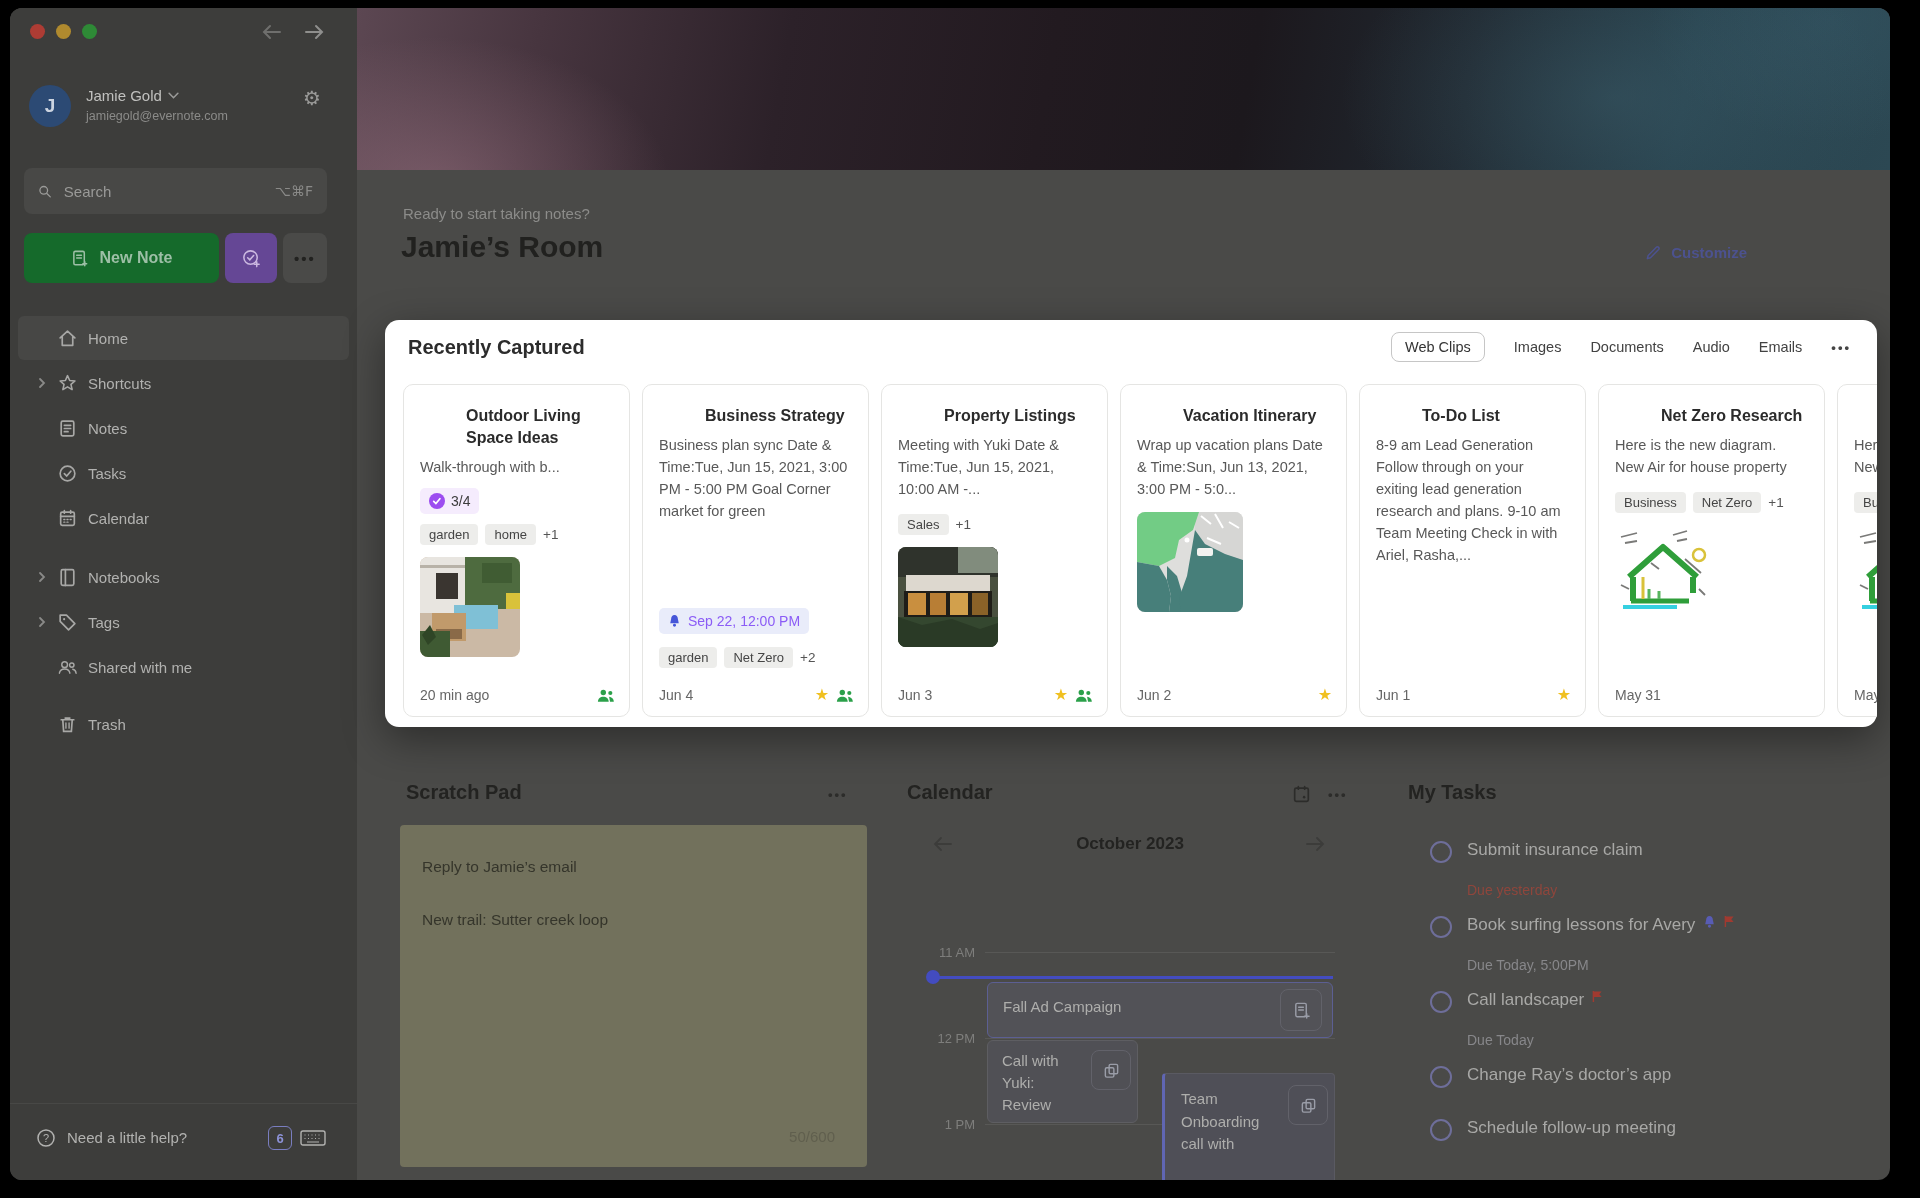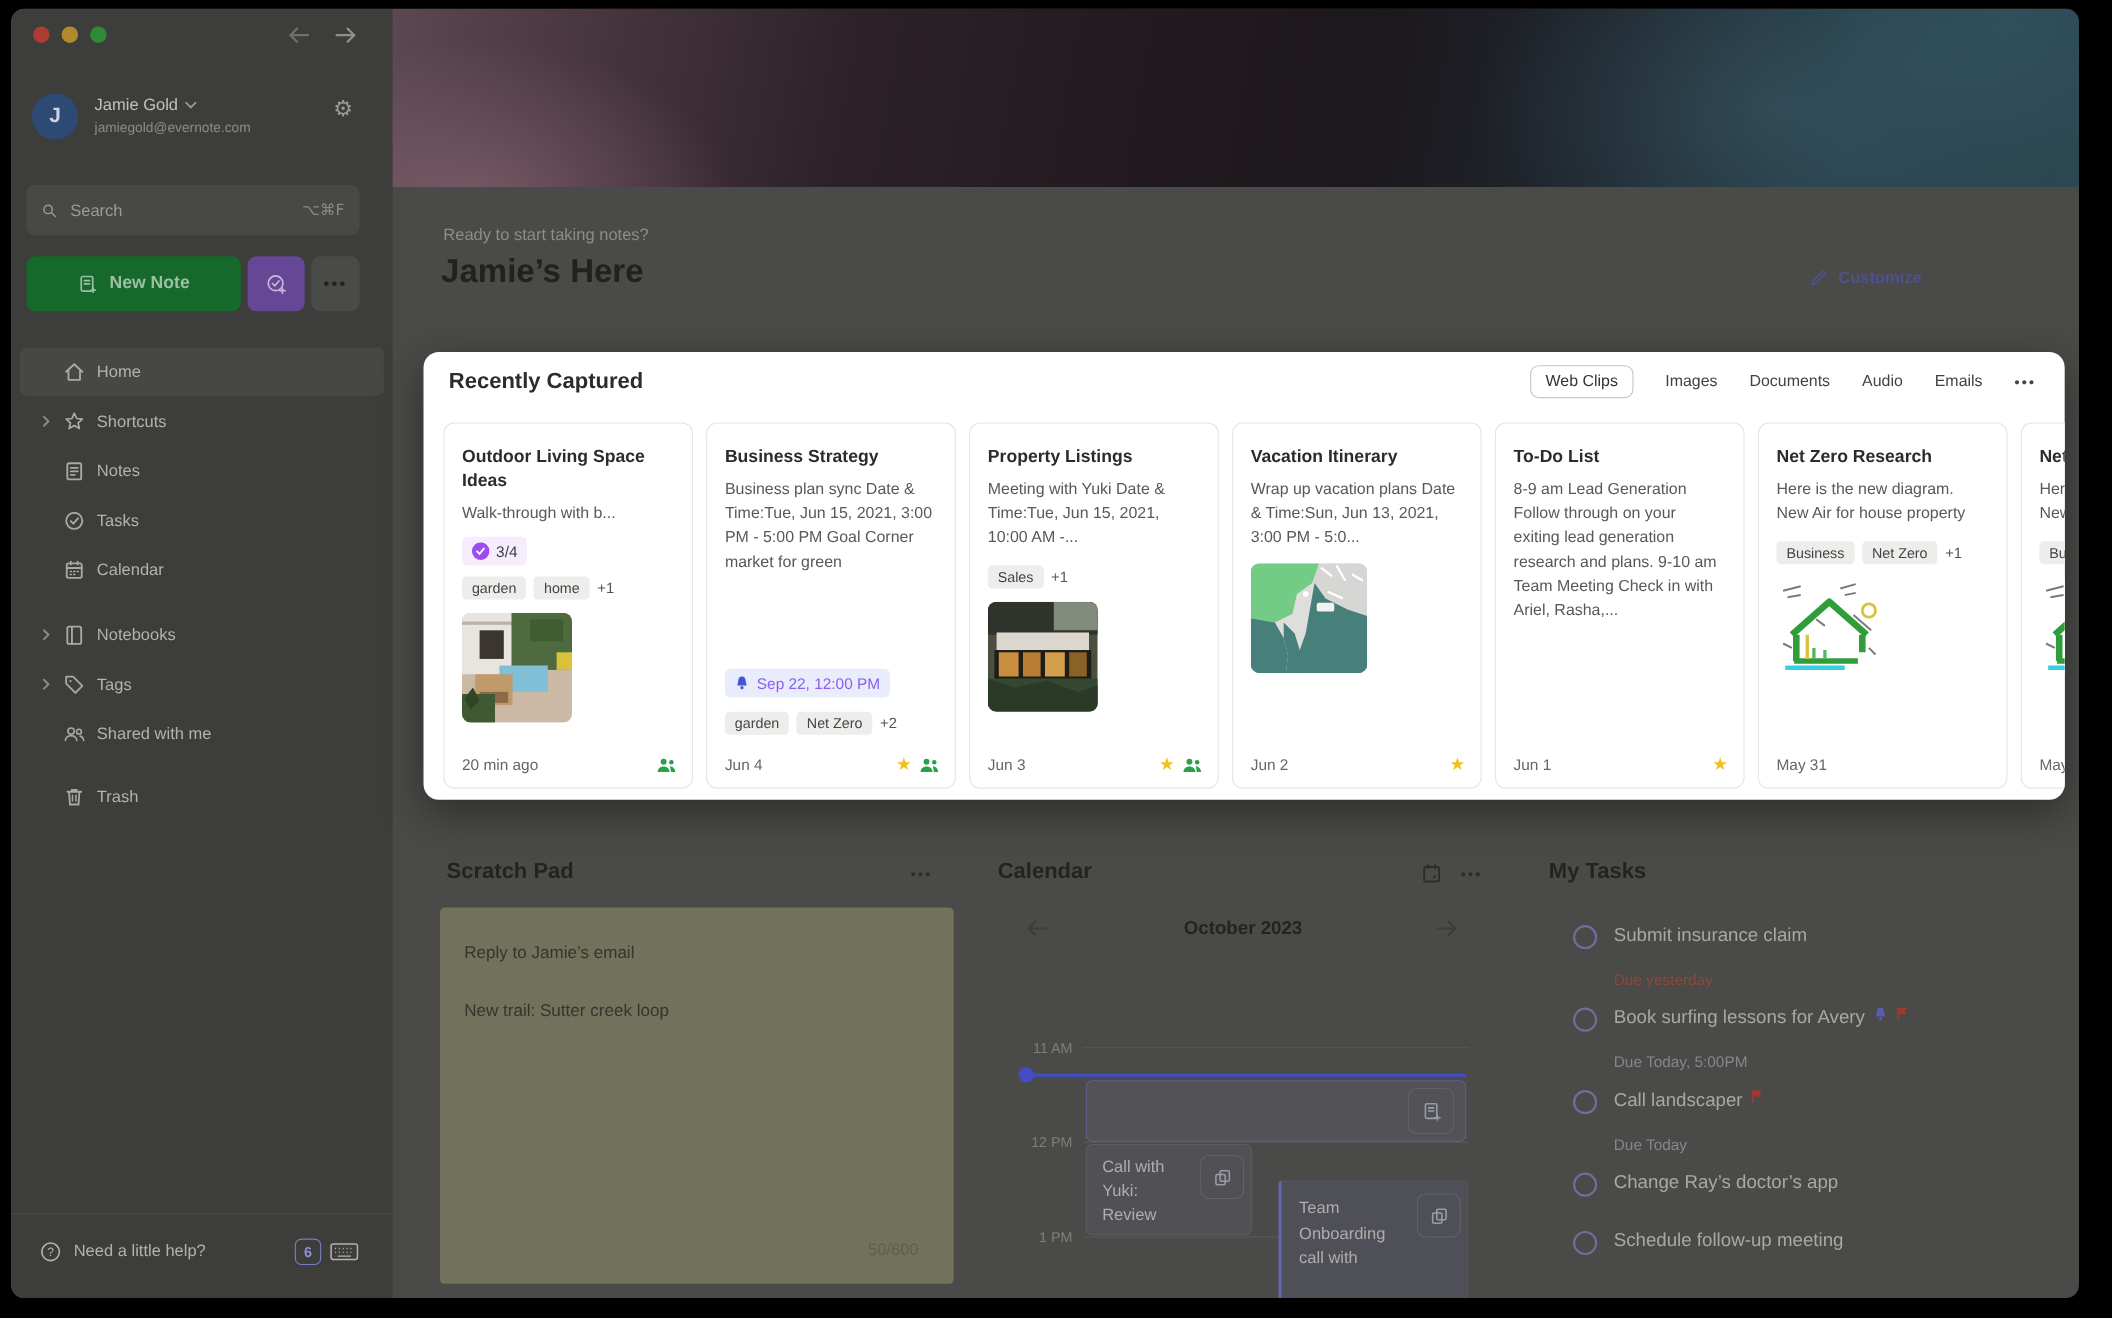--- a/index.html
+++ b/index.html
@@ -46,21 +46,21 @@
   #home-title{position:absolute;left:44px;top:222px;font-size:30px;font-weight:bold;color:#21211f;}
   #customize{position:absolute;right:143px;top:236px;display:flex;gap:9px;align-items:center;color:#4c528f;font-size:15px;font-weight:bold;}
   
   #panel{position:absolute;left:375px;top:312px;width:1492px;height:407px;background:#fff;border-radius:14px;
          overflow:hidden;box-shadow:0 12px 40px rgba(0,0,0,.4);}
   #panel-title{position:absolute;left:23px;top:16px;font-size:20px;font-weight:bold;color:#2c2c2c;}
   #panel-tabs{position:absolute;right:26px;top:12px;display:flex;align-items:center;gap:29px;font-size:14.5px;color:#424242;}
   .tab.active{border:1px solid #c6c6c6;border-radius:8px;padding:6px 13px;color:#333;}
   #panel-dots{color:#454545;font-size:13px;letter-spacing:2px;font-weight:bold;}
   .card{position:absolute;top:64px;width:227px;height:333px;background:#fff;border:1px solid #e5e5e3;border-radius:10px;box-sizing:border-box;padding:20px 16px 14px 16px;}
-  .c-title{font-size:16px;font-weight:bold;color:#2b2b2b;line-height:1.38;}
+  .c-title{font-size:16px;font-weight:bold;color:#2b2b2b;line-height:1.38;margin-left:46px;}
   .c-snip{margin-top:7px;font-size:14.5px;color:#585858;line-height:1.52;}
   .c-row{margin-top:10px;display:flex;align-items:center;gap:7px;flex-wrap:nowrap;}
   .badge-prog{display:inline-flex;align-items:center;gap:6px;background:#f5ecfd;border-radius:5px;height:26px;padding:0 9px;font-size:14px;color:#3c3c3c;}
   .badge-rem{display:inline-flex;align-items:center;gap:7px;background:#e9ecfa;border-radius:5px;height:26px;padding:0 9px;font-size:14px;color:#8b5cf6;}
   .tag{background:#ededeb;border-radius:4px;padding:3px 9px;font-size:13px;color:#454545;white-space:nowrap;}
   .tag-more{font-size:13.5px;color:#555;}
   .c-img{margin-top:12px;border-radius:8px;overflow:hidden;width:100px;height:100px;}
   .c-img.map{width:106px;}
   .c-img.diag{width:96px;height:88px;}
   .c-footer{position:absolute;left:16px;right:14px;bottom:13px;display:flex;align-items:center;justify-content:space-between;}
@@ -256,21 +256,21 @@
               <rect x="1" y="2" width="24" height="14" rx="2"></rect>
               <path d="M4.5 6h1M8 6h1M11.5 6h1M15 6h1M18.5 6h1M4.5 9.5h1M8 9.5h1M11.5 9.5h1M15 9.5h1M18.5 9.5h1M7 13h12" stroke-width="1.2"></path>
             </svg>
       </span>
     </div>
   </div>
 
   <div id="main">
     <div id="banner"></div>
     <div id="greeting">Ready to start taking notes?</div>
-    <div id="home-title">Jamie’s Here</div>
+    <div id="home-title">Jamie’s Room</div>
     <div id="customize">
       <svg viewBox="0 0 18 18" width="17" height="17" stroke="#4c528f" stroke-width="1.6" fill="none" stroke-linejoin="round">
             <path d="M2.5 15.5l.9-3.4 8.6-8.6a1.7 1.7 0 0 1 2.4 2.4l-8.6 8.6z"></path>
           </svg>
       <span>Customize</span>
     </div>
   </div>
 
   <div id="panel">
     <div id="panel-title">Recently Captured</div>
@@ -520,20 +520,21 @@
   <div class="hour-line" style="top:1116px"></div>
   <div class="hour-lbl" style="top:937px">11 AM</div>
   <div class="hour-lbl" style="top:1023px">12 PM</div>
   <div class="hour-lbl" style="top:1109px">1 PM</div>
 
 
   <div id="timeline-dot"></div>
   <div id="timeline"></div>
 
   <div class="event" style="left:977px;top:974px;width:346px;height:56px;background:#525257;border:1px solid #5c5f93;border-radius:6px;">
+    <div style="padding:15px 58px 0 15px;color:#aeaeac">Fall Ad Campaign</div>
     <span class="ev-ibox" style="right:10px;top:6px;width:40px;height:40px;">
       <svg viewBox="0 0 20 20" width="19" height="19" stroke="#9a9da8" stroke-width="1.5" fill="none" stroke-linecap="round">
             <rect x="4" y="2.5" width="11" height="14" rx="1.5"></rect>
             <path d="M7 6.5h5M7 9.5h5M15.5 13.5v4.5M13 16h5"></path>
           </svg>
     </span>
   </div>
 
   <div class="event" style="left:977px;top:1032px;width:151px;height:83px;background:#505055;border:1px solid #5e5e62;border-radius:6px;">
     <div style="padding:9px 56px 0 14px;color:#aeaeac;line-height:1.45">Call with Yuki: Review</div>

